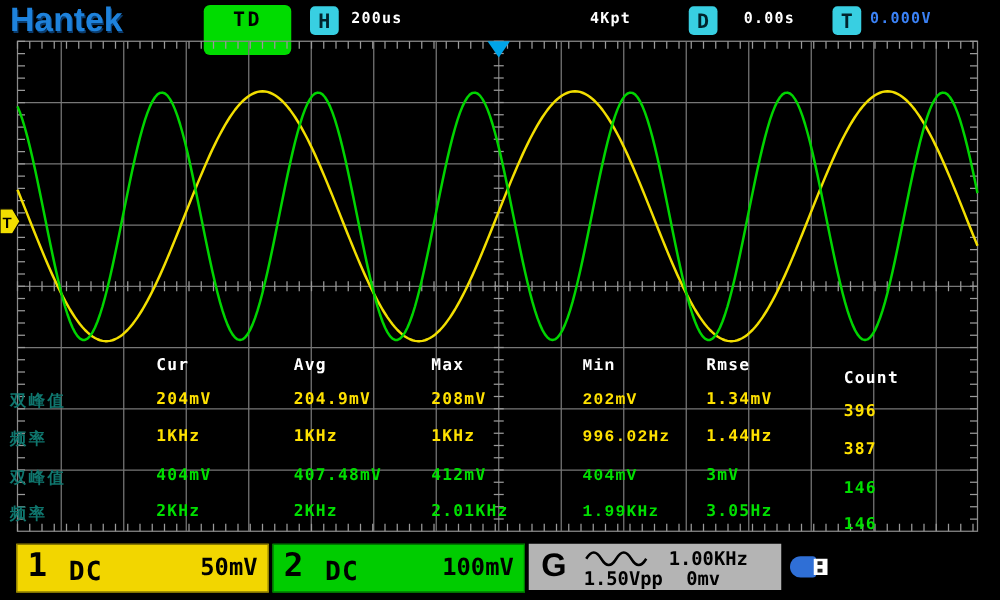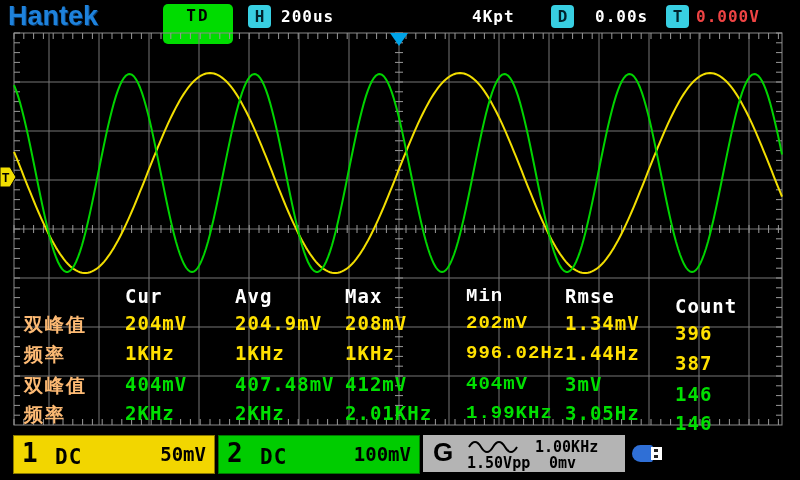--- a/index.html
+++ b/index.html
@@ -8,34 +8,34 @@
   
   .top-bar{position:absolute;left:0;top:0;width:800px;height:33px;background:#000;}
   .logo{position:absolute;left:8px;top:1px;font-family:"Liberation Sans",sans-serif;
         font-size:27px;font-weight:bold;color:#1e82dc;letter-spacing:0px;
         text-shadow:1px 1px 0 #0a3c6e;}
   .td-btn{position:absolute;left:163px;top:4px;width:70px;height:40px;background:#00dc00;
           border-radius:5px;color:#000;font-weight:bold;font-size:16px;text-align:center;
           line-height:24px;letter-spacing:2px;}
   .badge{position:absolute;top:5px;width:23px;height:23px;background:#38cfe2;border-radius:4px;
          color:#00232c;font-weight:bold;font-size:16px;text-align:center;line-height:23px;}
-  .tbt{position:absolute;top:7px;color:#fff;font-weight:bold;font-size:16px;letter-spacing:1px;}
-  .tbt.yellow{color:#ef4444;}
+  .tbt{position:absolute;top:7px;color:#fff;font-weight:bold;font-size:12px;letter-spacing:1px;}
+  .tbt.yellow{color:#3b82f6;}
   
   #scope-svg{position:absolute;left:0;top:0;z-index:1;}
   .trig-top{position:absolute;left:390px;top:33px;width:0;height:0;z-index:3;
             border-left:9px solid transparent;border-right:9px solid transparent;
             border-top:13px solid #00a4e8;}
   .trig-level{position:absolute;left:0;top:167px;z-index:3;width:17px;height:21px;}
   
   .mtable{position:absolute;left:0;top:0;width:800px;height:480px;z-index:2;
-          font-weight:bold;font-size:19px;letter-spacing:1px;}
+          font-weight:bold;font-size:13px;letter-spacing:1px;}
   .mh{position:absolute;top:285px;color:#fff;}
   .mrow span{position:absolute;}
-  .mlabel{left:24px;color:#fdba74;font-family:"DejaVu Sans","Liberation Sans",sans-serif;letter-spacing:2px;}
+  .mlabel{left:8px;color:#0f766e;font-family:"DejaVu Sans","Liberation Sans",sans-serif;letter-spacing:2px;}
   .c0{left:125px;} .c1{left:235px;} .c2{left:345px;} .c3{left:466px;font-family:Liberation Mono, monospace;} .c4{left:565px;} .c5{left:675px;margin-top:10px;}
   .ch1text{color:#ffe100;} .ch2text{color:#00e000;}
   
   .bottom-bar{position:absolute;left:0;top:435px;width:800px;height:45px;z-index:3;}
   .chbox{position:absolute;top:0;width:200px;height:37px;color:#000;}
   .chbox .num{position:absolute;left:8px;top:2px;font-size:26px;font-weight:bold;}
   .chbox .coup{position:absolute;left:41px;top:9px;font-size:21px;font-weight:bold;letter-spacing:1px;}
   .chbox .scale{position:absolute;right:8px;top:7px;font-size:19px;font-weight:bold;}
   .ch1box{left:13px;background:#f2d600;border:1px solid #8a7a00;}
   .ch2box{left:218px;background:#00cc00;border:1px solid #007a00;}

